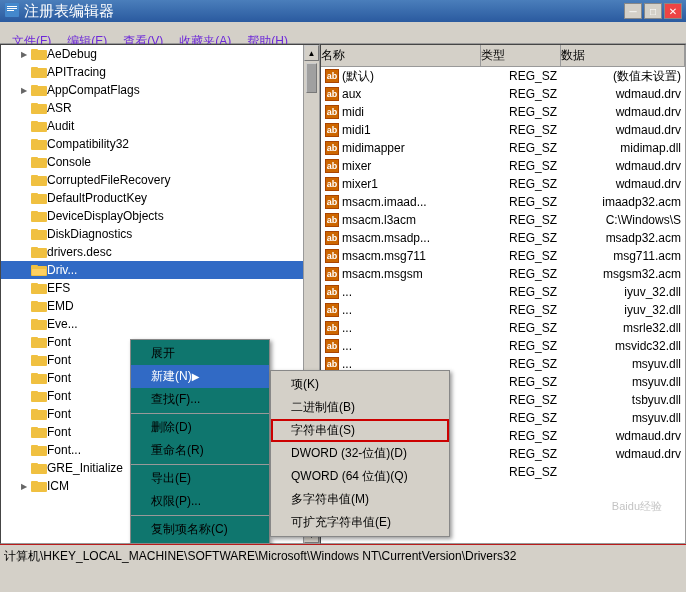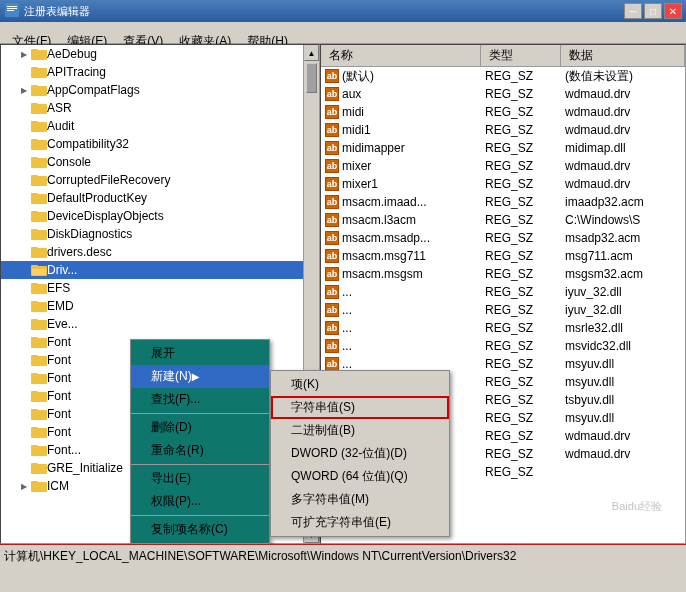--- a/index.html
+++ b/index.html
@@ -17,21 +17,21 @@
       background: linear-gradient(to bottom, #4a7ebb, #2a5a9f);
       height: 22px;
       display: flex;
       align-items: center;
       padding: 0 4px;
       color: white;
       font-size: 12px;
     }
     .title-bar-text {
       flex: 1;
-      font-size: 11px;
+      font-size: 15px;
     }
     .title-bar-buttons {
       display: flex;
       gap: 2px;
     }
     .title-btn {
       width: 18px;
       height: 16px;
       background: #d4d0c8;
       border: 1px solid #888;
@@ -49,21 +49,21 @@
       height: 22px;
       display: flex;
       align-items: center;
       padding: 0 4px;
       border-bottom: 1px solid #999;
     }
     .menu-item {
       padding: 2px 8px;
       font-size: 12px;
       cursor: pointer;
-      color: #000000;
+      color: #6d28d9;
       margin-top: 17px;
     }
 
     
     .main-area {
       display: flex;
       flex-direction: column;
       height: calc(592px - 22px - 22px - 24px);
     }
 
@@ -109,34 +109,35 @@
       border: 1px inset #999;
       overflow: hidden;
     }
 
     .detail-header {
       display: flex;
       background: #d4d0c8;
       border-bottom: 1px solid #999;
     }
     .detail-col {
-      padding: 2px 8px;
+      padding: 2px 0;
       font-size: 12px;
       border-right: 1px solid #999;
       font-weight: normal;
     }
     .detail-col.name-col { width: 160px; }
     .detail-col.type-col { width: 80px; }
     .detail-col.data-col { flex: 1; }
 
     .detail-row {
       display: flex;
       height: 18px;
       align-items: center;
       cursor: pointer;
+      text-align: right;
     }
 
     .detail-cell {
       padding: 0 4px;
       font-size: 12px;
       white-space: nowrap;
       overflow: hidden;
     }
     .detail-cell.name-col { width: 160px; }
     .detail-cell.type-col { width: 80px; }
@@ -714,24 +715,24 @@
       <div class="ctx-item">重命名(R)</div>
       <div class="ctx-separator"></div>
       <div class="ctx-item">导出(E)</div>
       <div class="ctx-item">权限(P)...</div>
       <div class="ctx-separator"></div>
       <div class="ctx-item">复制项名称(C)</div>
     </div>
 
     <div class="sub-context-menu">
       <div class="sub-item">项(K)</div>
+      <div class="sub-item">二进制值(B)</div>
       <div class="sub-item highlighted" style="border: 2px solid #cc0000; padding: 1px 18px;">
         <span>字符串值(S)</span>
       </div>
-      <div class="sub-item">二进制值(B)</div>
       <div class="sub-item">DWORD (32-位值)(D)</div>
       <div class="sub-item">QWORD (64 位值)(Q)</div>
       <div class="sub-item">多字符串值(M)</div>
       <div class="sub-item">可扩充字符串值(E)</div>
     </div>
 
     <div style="position:absolute;bottom:30px;right:24px;font-size:11px;color:#aaa;opacity:0.7;">Baidu经验</div>
 
   </div>
 

